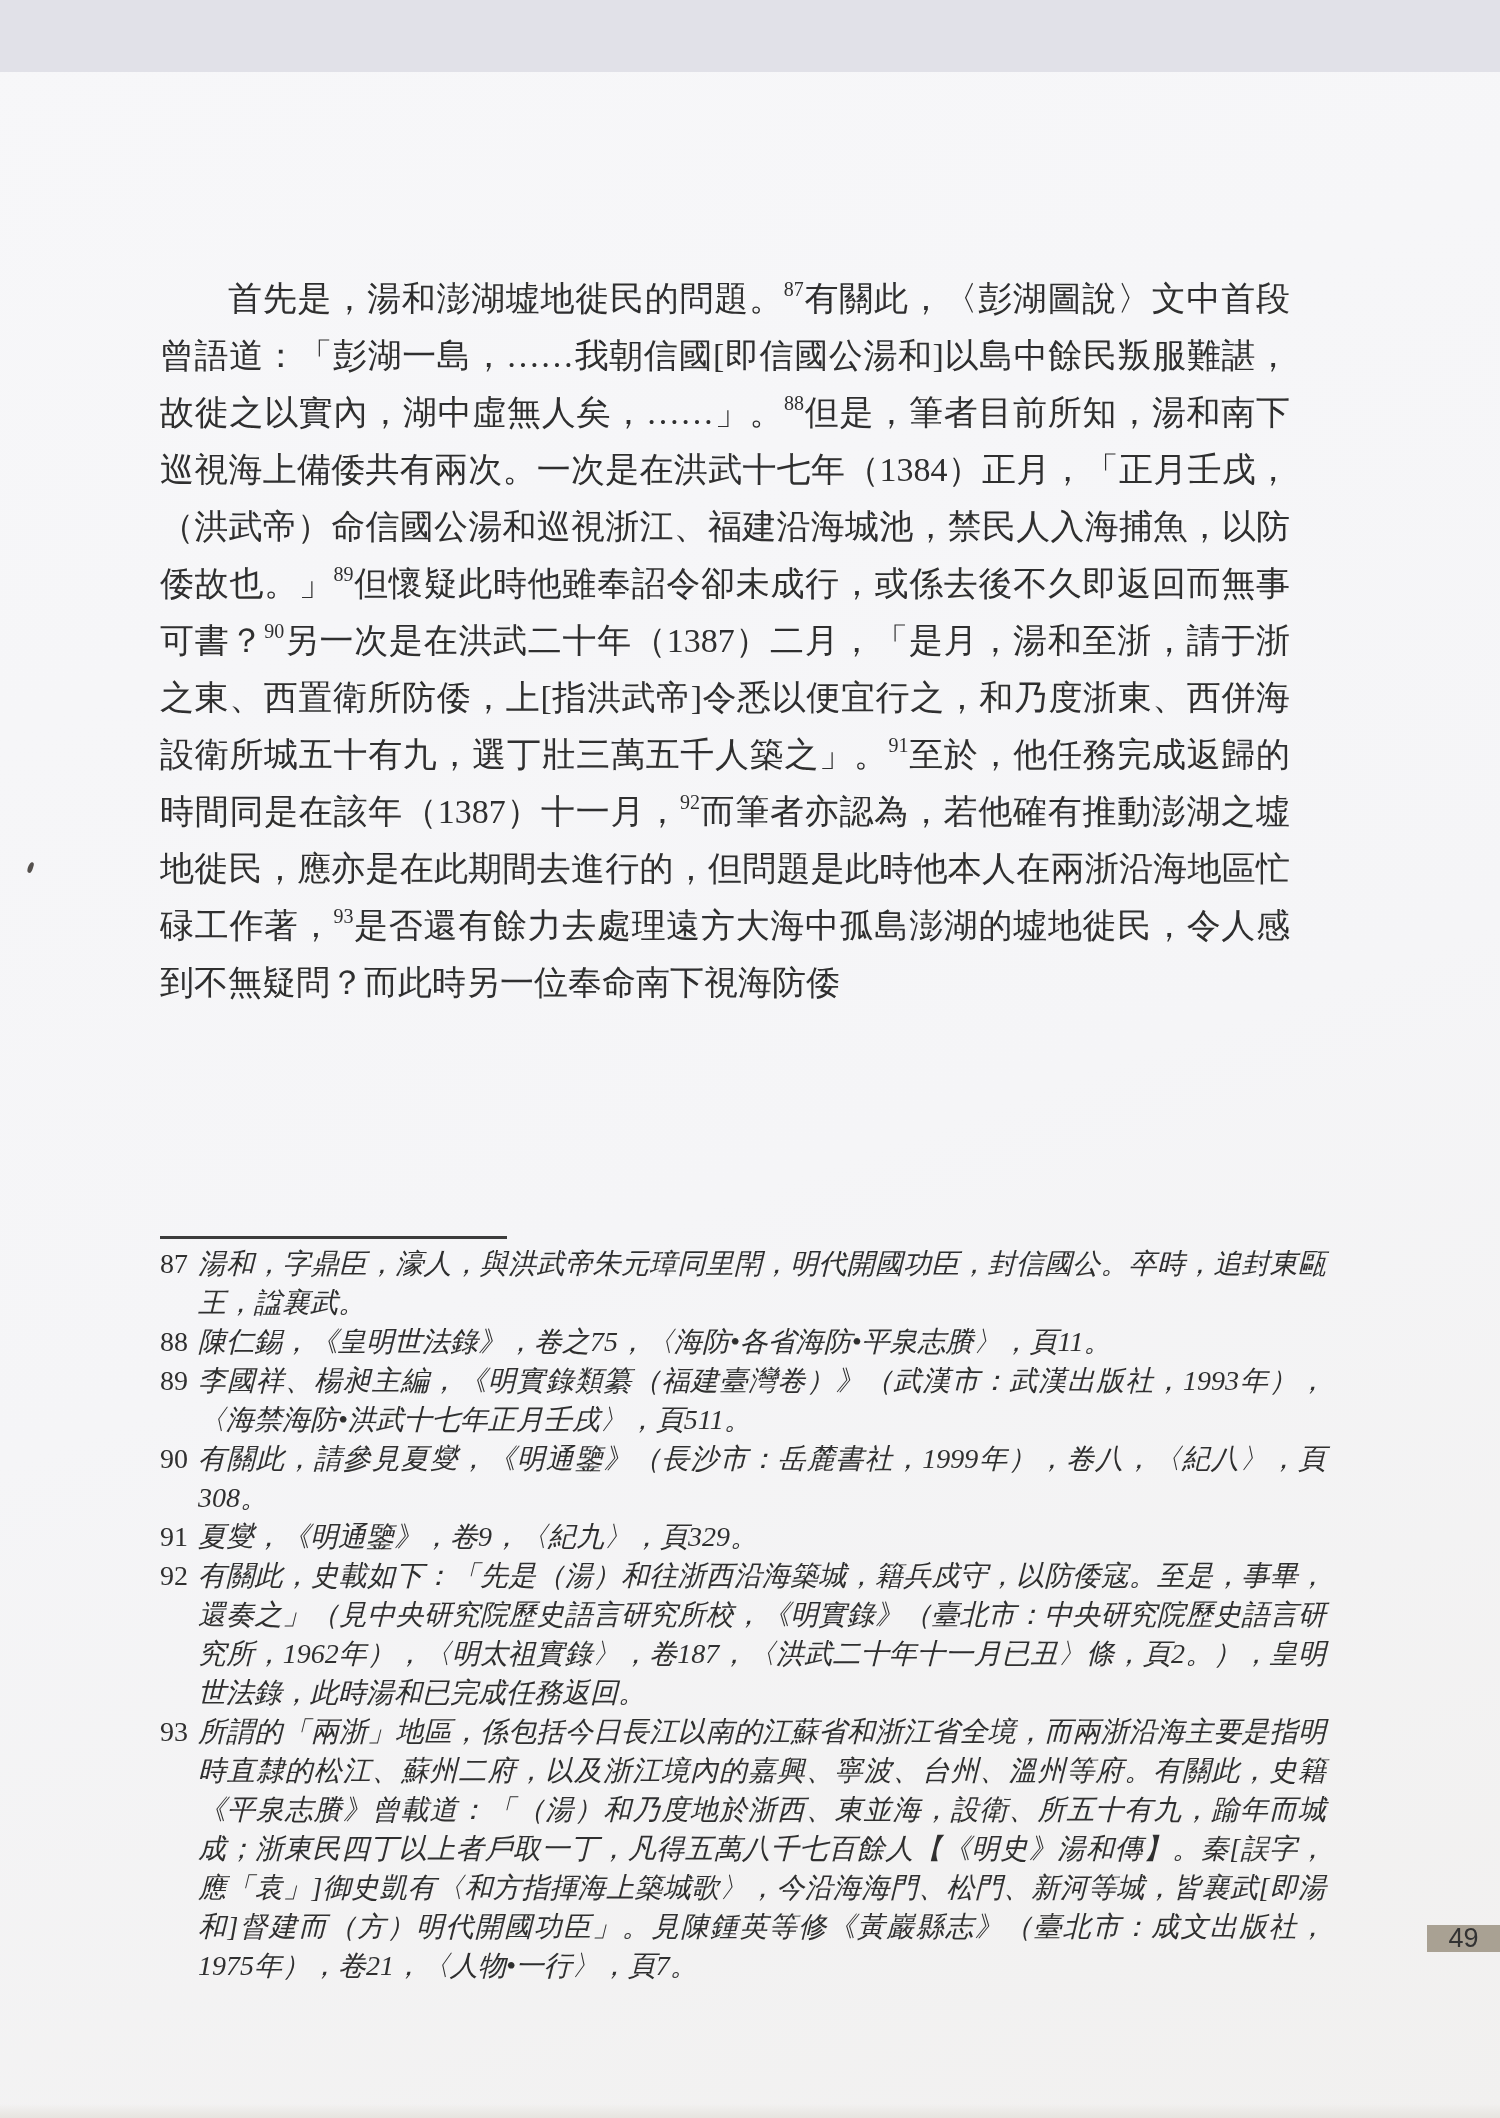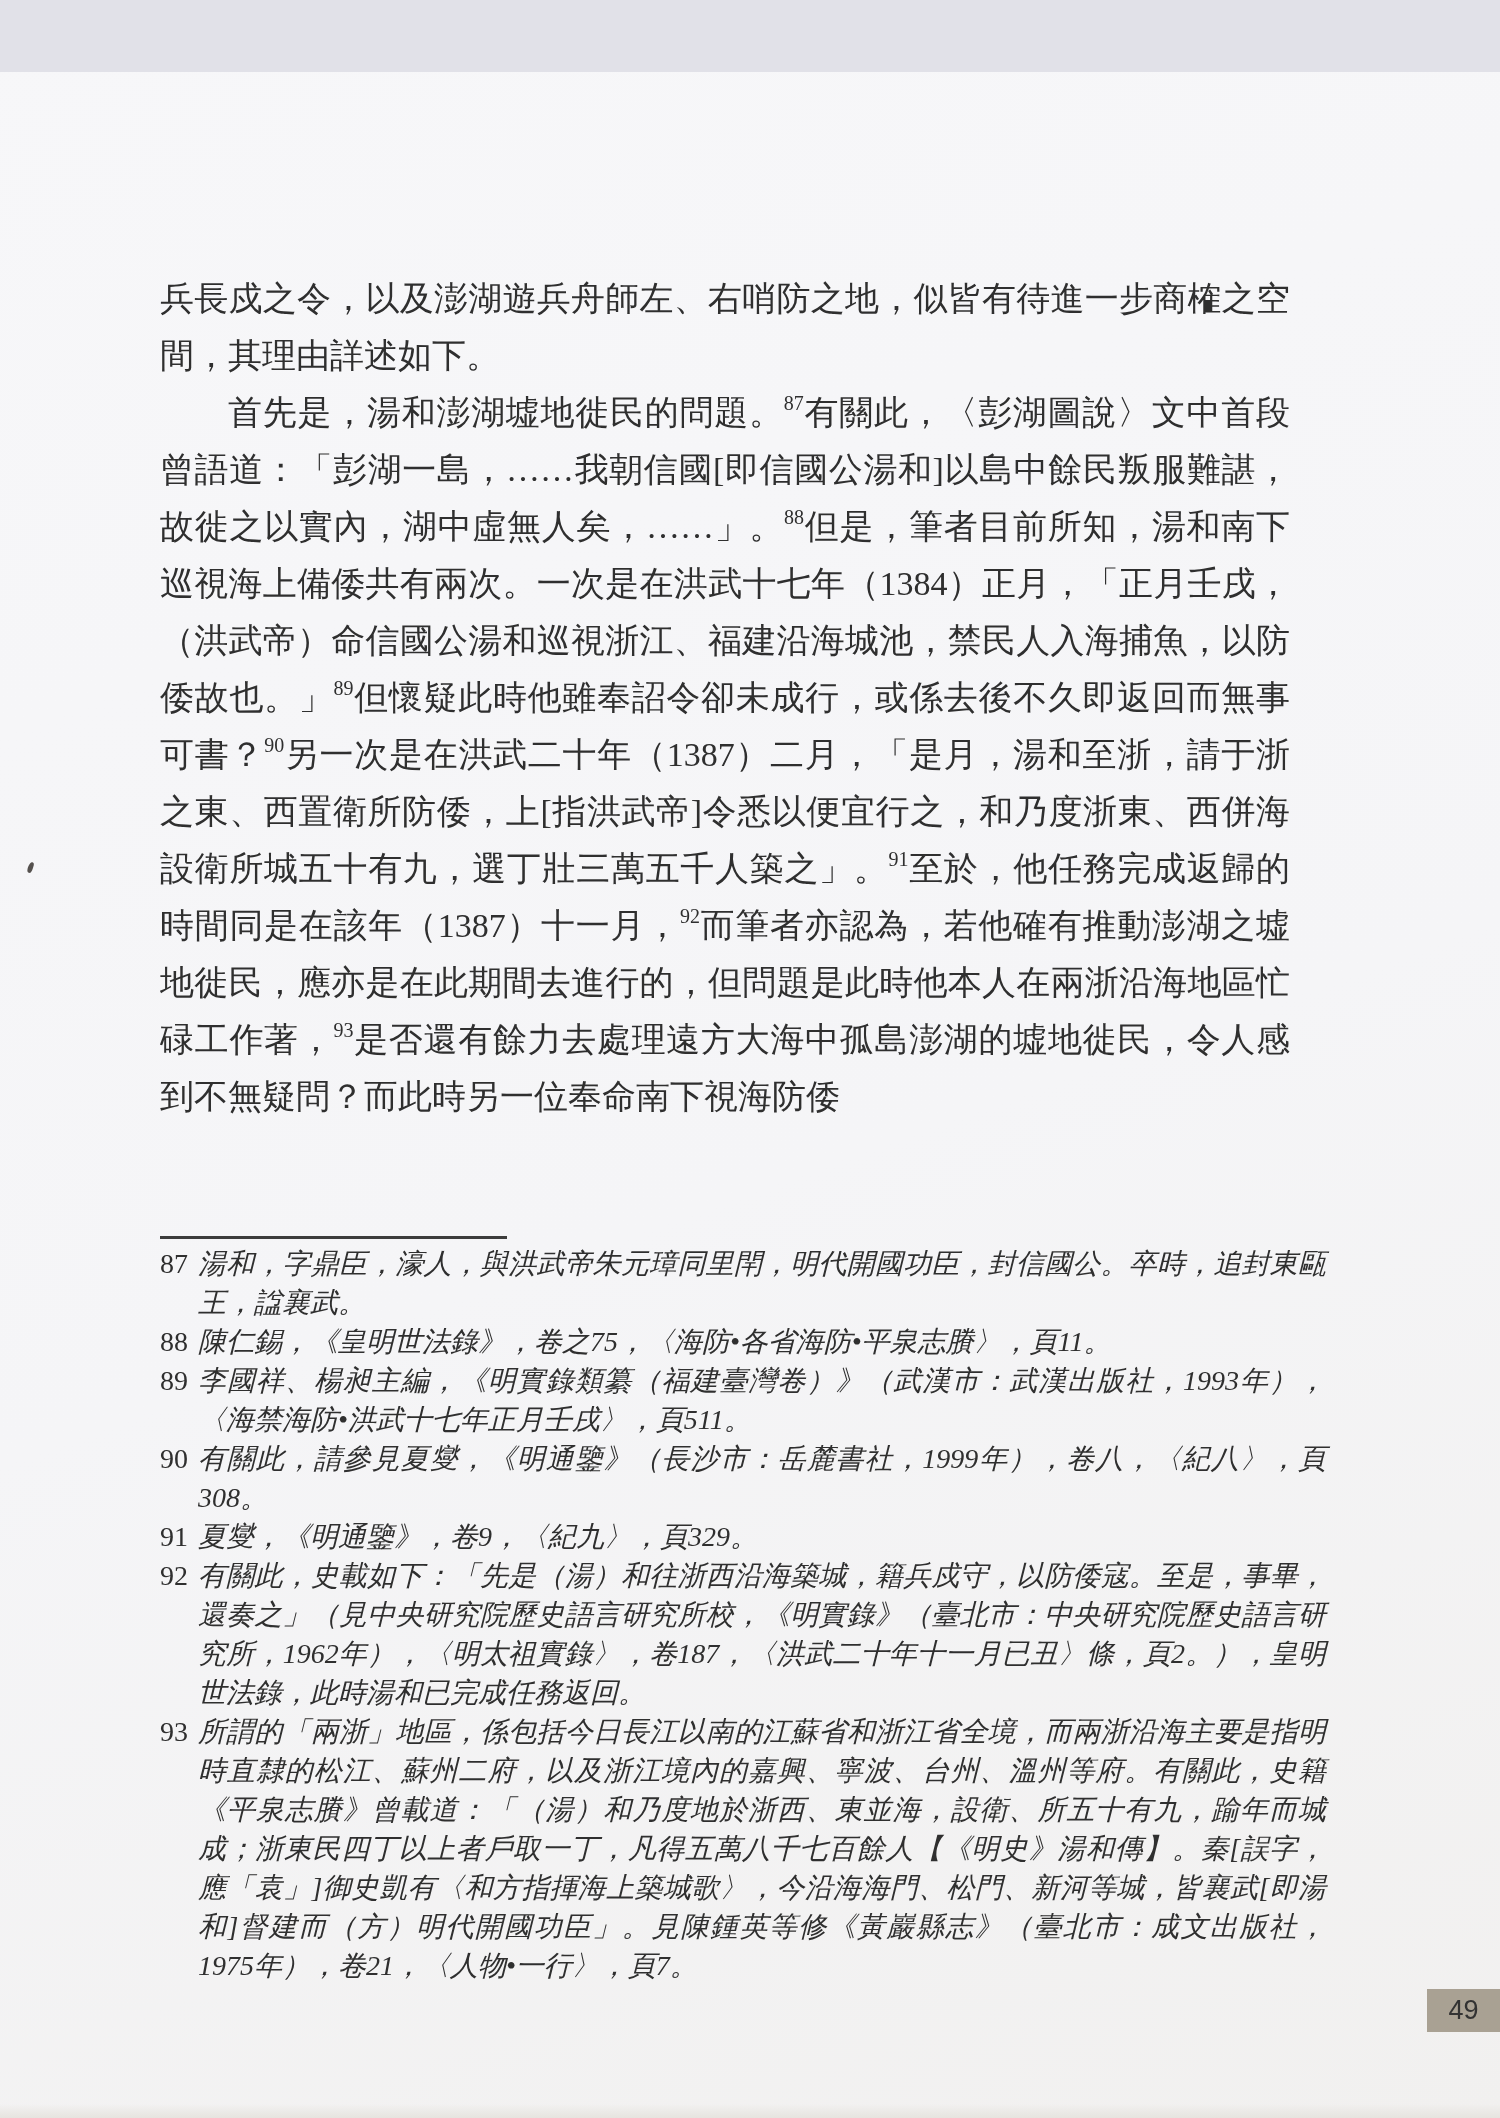--- a/index.html
+++ b/index.html
@@ -40,36 +40,35 @@
     border-top: 3px solid #3c3c3c;
   }
   .footnotes {
     position: absolute; left: 160px; top: 1244px; width: 1180px;
     font-size: 28px; line-height: 39px;
   }
   .fn-item { display: flex; align-items: flex-start; }
   .fn-num { width: 38px; flex: 0 0 38px; }
   .fn-text { width: 1128px; flex: 0 0 1128px; text-align: justify; font-style: italic; }
   .page-num-badge {
-    position: absolute; left: 1427px; top: 1989px; width: 73px; height: 43px;
+    position: absolute; left: 1427px; top: 1925px; width: 73px; height: 27px;
     background: #a9a193;
     display: flex; align-items: center; justify-content: center;
     font-family: "Liberation Sans", "DejaVu Sans", sans-serif;
     font-size: 27px; color: #333333;
   }
 </style>
 </head>
 <body>
 
 <div class="scan-band-top"></div>
 <div class="scan-band-bottom"></div>
 <div class="scan-speck"></div>
 
 <div class="body-text">
-  <p>兵長戍之令，以及澎湖遊兵舟師左、右哨防之地，似皆有待進一步商榷之空間，其理由詳述如下。</p>
   <p class="indented">首先是，湯和澎湖墟地徙民的問題。<sup>87</sup>有關此，〈彭湖圖說〉文中首段曾語道：「彭湖一島，……我朝信國[即信國公湯和]以島中餘民叛服難諶，故徙之以實內，湖中虛無人矣，……」。<sup>88</sup>但是，筆者目前所知，湯和南下巡視海上備倭共有兩次。一次是在洪武十七年（1384）正月，「正月壬戌，（洪武帝）命信國公湯和巡視浙江、福建沿海城池，禁民人入海捕魚，以防倭故也。」<sup>89</sup>但懷疑此時他雖奉詔令卻未成行，或係去後不久即返回而無事可書？<sup>90</sup>另一次是在洪武二十年（1387）二月，「是月，湯和至浙，請于浙之東、西置衛所防倭，上[指洪武帝]令悉以便宜行之，和乃度浙東、西併海設衛所城五十有九，選丁壯三萬五千人築之」。<sup>91</sup>至於，他任務完成返歸的時間同是在該年（1387）十一月，<sup>92</sup>而筆者亦認為，若他確有推動澎湖之墟地徙民，應亦是在此期間去進行的，但問題是此時他本人在兩浙沿海地區忙碌工作著，<sup>93</sup>是否還有餘力去處理遠方大海中孤島澎湖的墟地徙民，令人感到不無疑問？而此時另一位奉命南下視海防倭</p>
 </div>
 
 <div class="footnote-sep"></div>
 
 <div class="footnotes">
   <div class="fn-item">
     <span class="fn-num">87</span>
     <span class="fn-text">湯和，字鼎臣，濠人，與洪武帝朱元璋同里閈，明代開國功臣，封信國公。卒時，追封東甌王，諡襄武。</span>
   </div>

